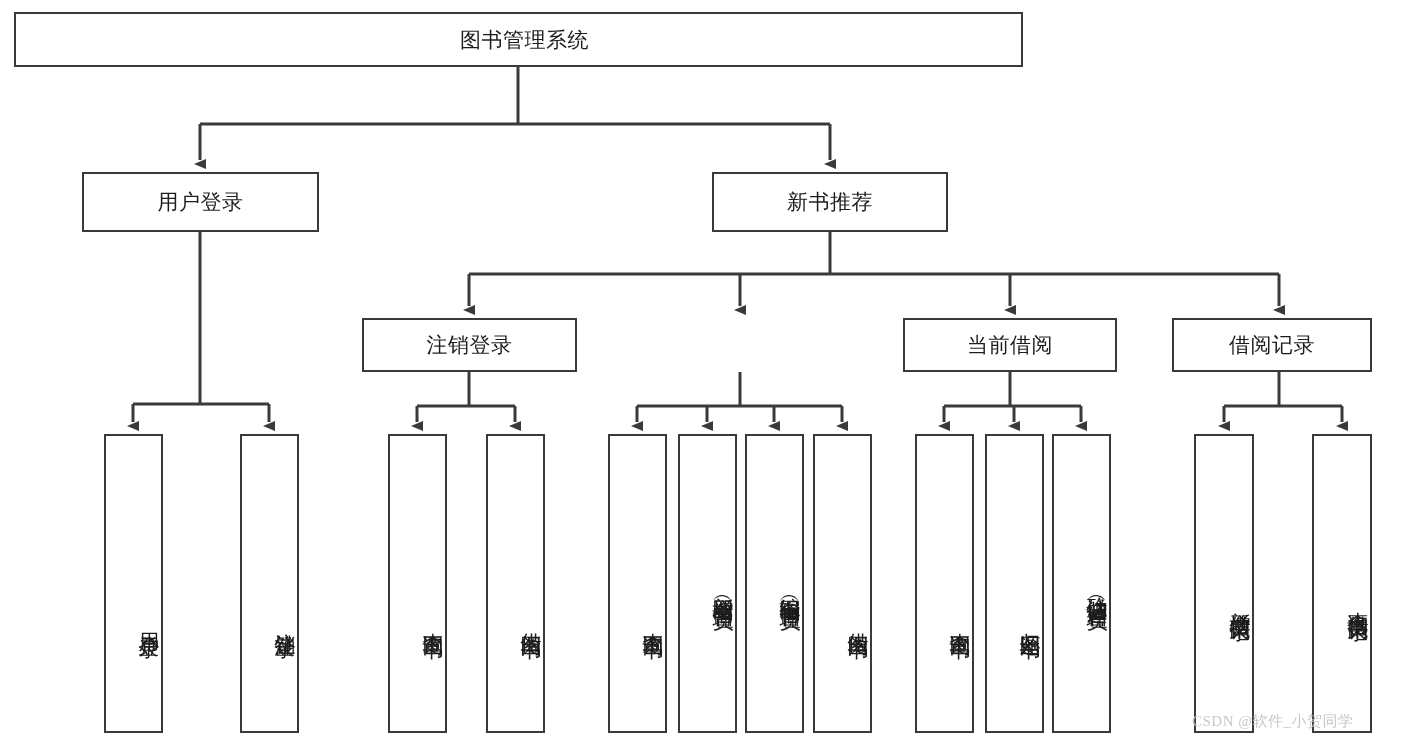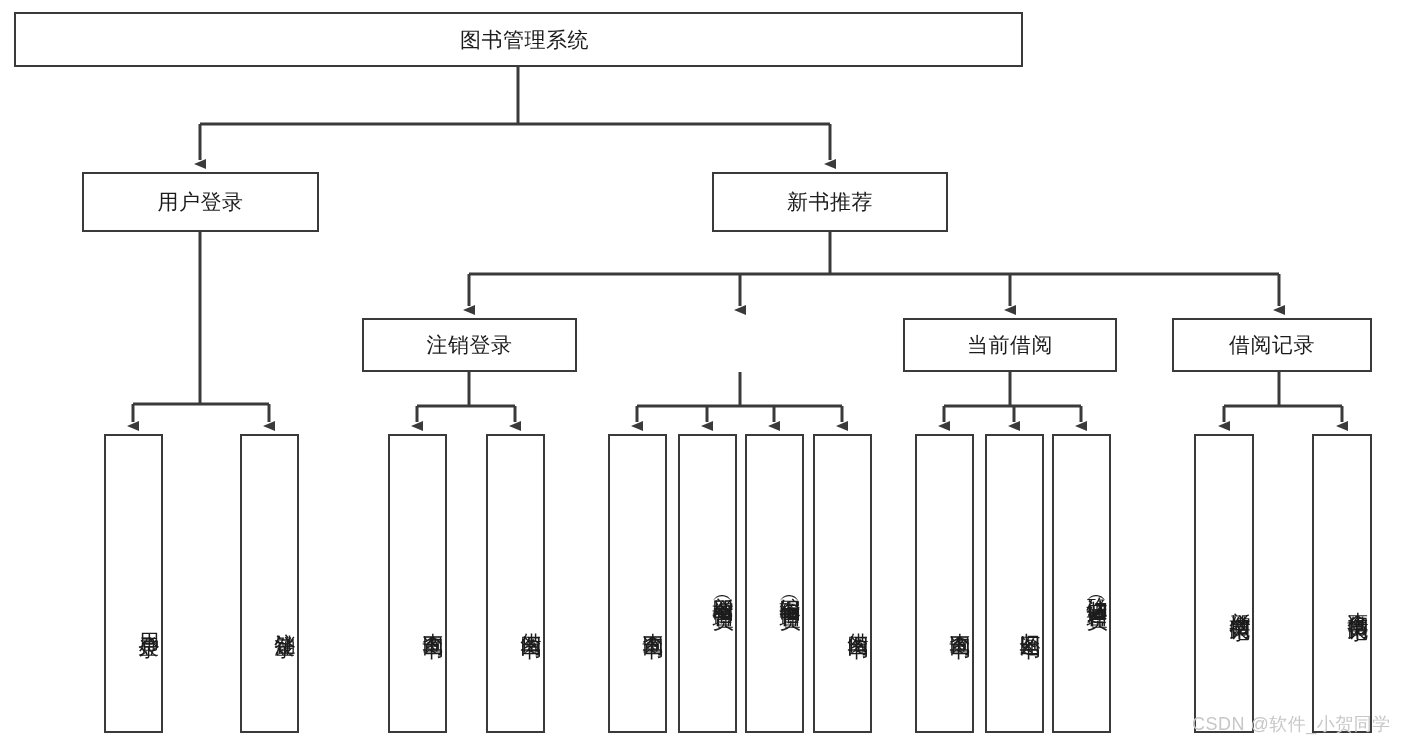--- a/index.html
+++ b/index.html
@@ -45,23 +45,24 @@
     position: absolute;
     left: 0;
     top: 0;
     width: 1405px;
     height: 747px;
     pointer-events: none;
   }
   .watermark {
     position: absolute;
     color: #c7c7c7;
-    font-size: 18px;
+    font-size: 15px;
     white-space: nowrap;
     letter-spacing: 0.5px;
+    font-family: Liberation Serif, serif;
   }
 </style>
 </head>
 <body>
 
 <div id="canvas">
 
   <svg class="wires" viewBox="0 0 1405 747" xmlns="http://www.w3.org/2000/svg">
     <defs>
       <marker id="arrow" markerWidth="10" markerHeight="12" refX="1" refY="6" orient="auto" markerUnits="userSpaceOnUse">

